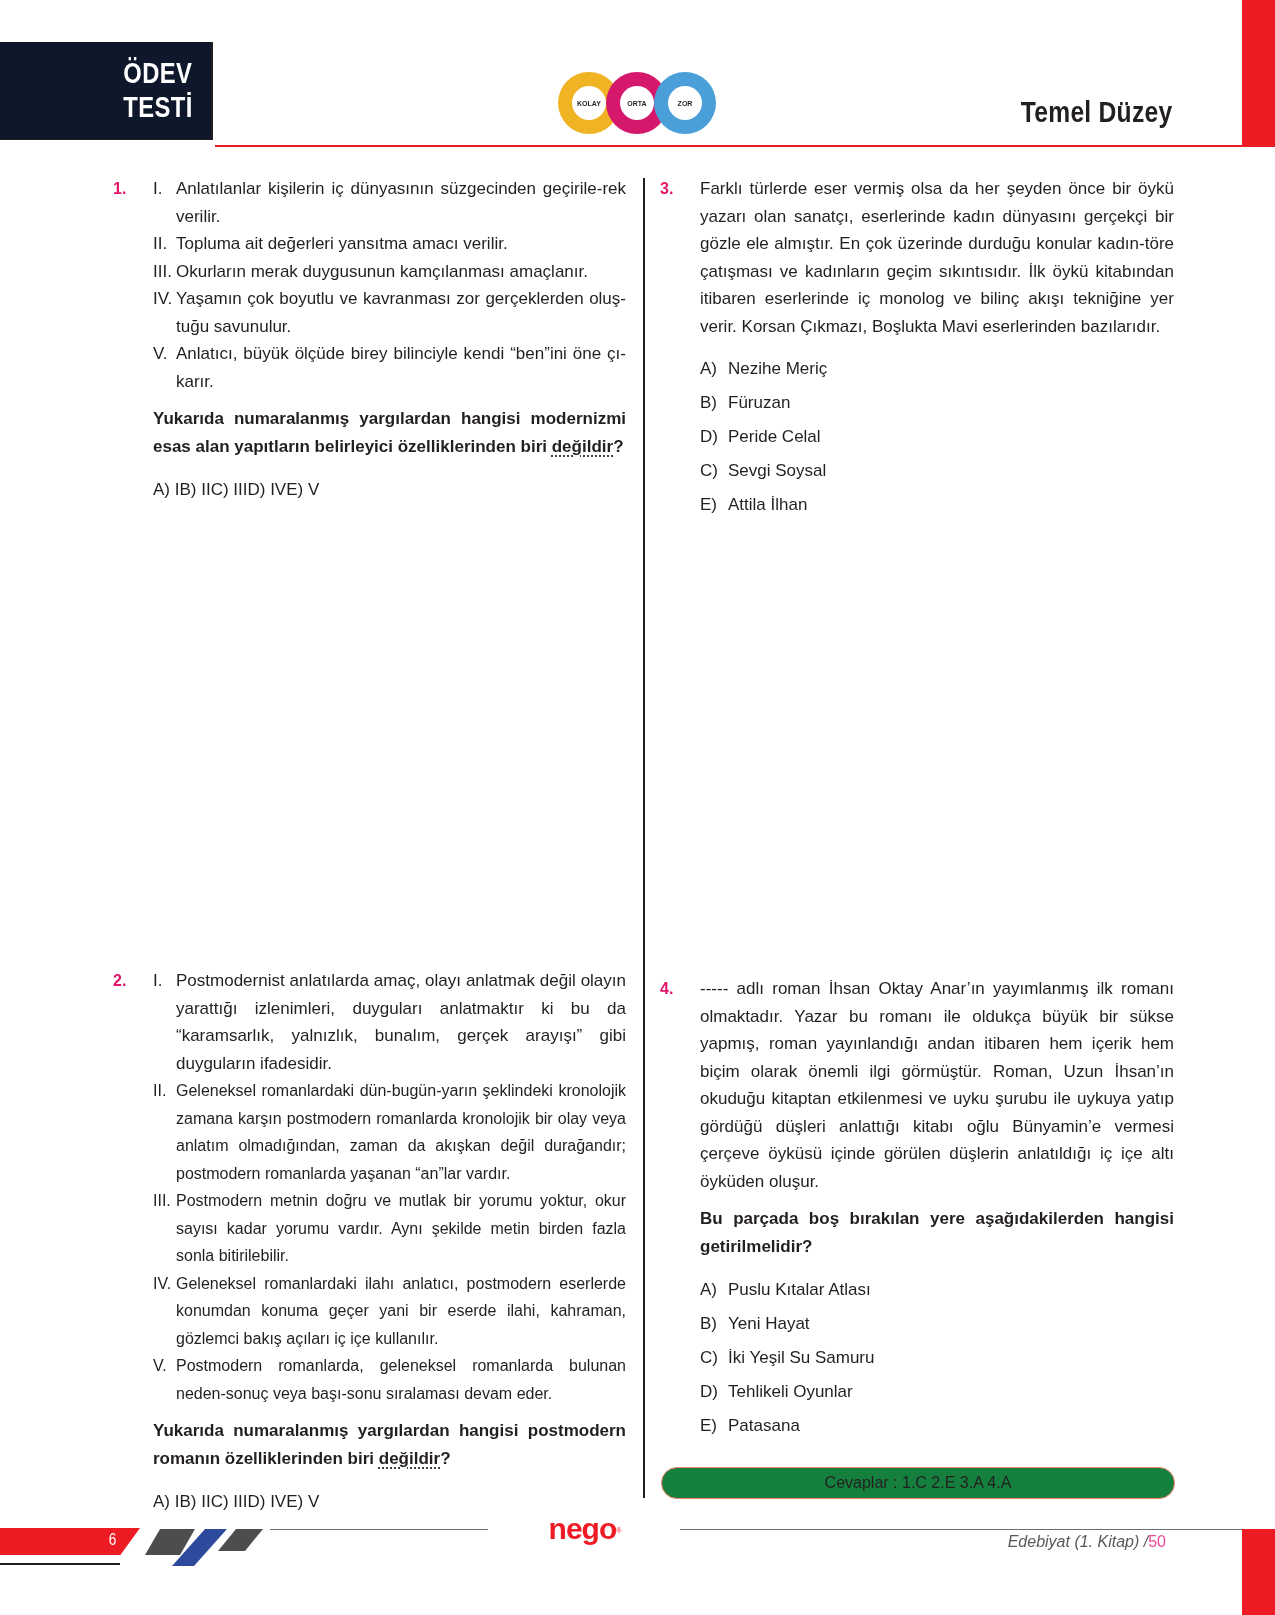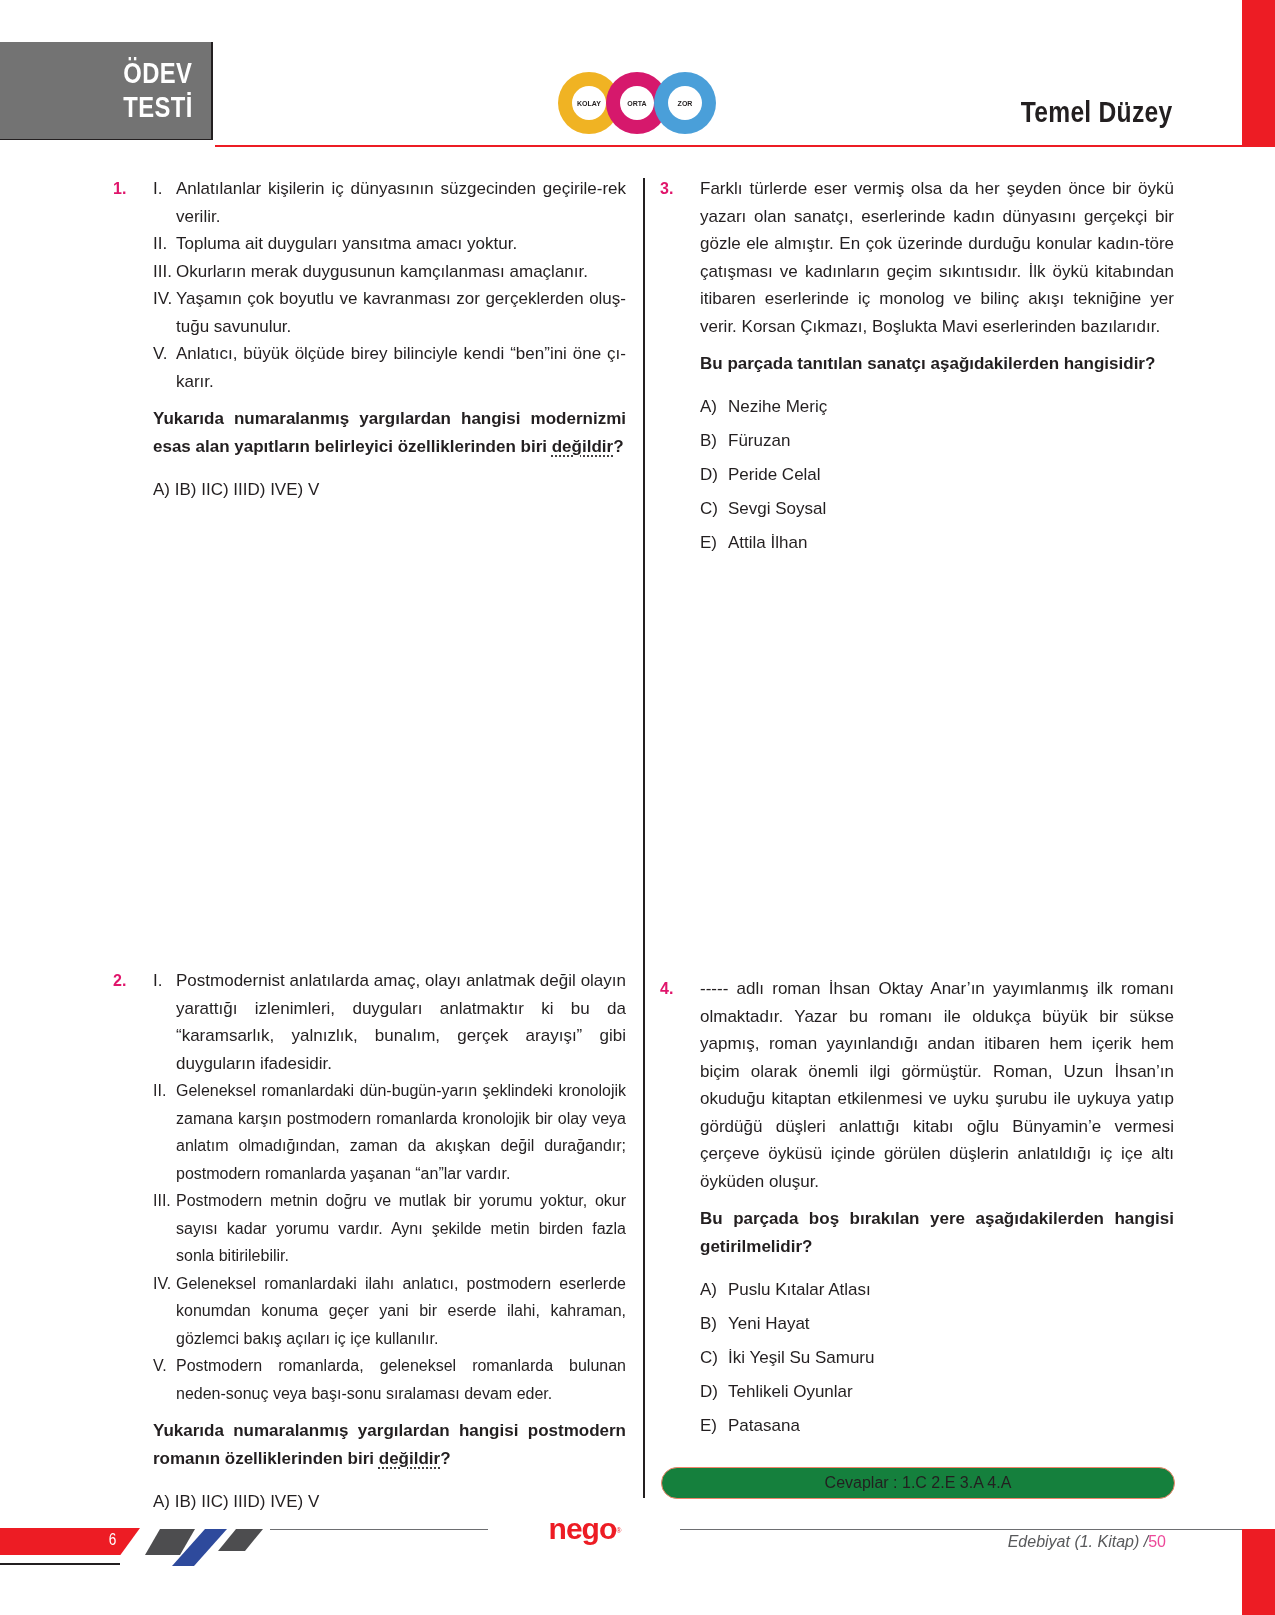--- a/index.html
+++ b/index.html
@@ -1,20 +1,20 @@
 <!DOCTYPE html>
 <html><head>
 <meta charset="utf-8">
 <style>
   * { margin: 0; padding: 0; box-sizing: border-box; }
   html, body { width: 1275px; height: 1615px; background: #ffffff; overflow: hidden; }
   body { position: relative; font-family: "Liberation Sans", sans-serif; color: #231f20; }
 
   
-  .hdr-red-left { position: absolute; left: 0; top: 42px; width: 213px; height: 98px; background: #737373; border-right: 2px solid #231f20; border-bottom: 1px solid #231f20; }
+  .hdr-red-left { position: absolute; left: 0; top: 42px; width: 213px; height: 98px; background: #0f172a; border-right: 2px solid #231f20; border-bottom: 1px solid #231f20; }
   .hdr-title { position: absolute; right: 18px; top: 14px; color: #ffffff; font-family: "Liberation Sans", sans-serif; font-weight: bold; font-size: 29px; line-height: 34px; text-align: left; letter-spacing: 0.5px; transform: scaleX(0.82); transform-origin: right top; }
   .hdr-line { position: absolute; left: 215px; top: 145px; width: 1030px; height: 2px; background: #ed1c24; }
   .hdr-red-right { position: absolute; left: 1242px; top: 0; width: 33px; height: 147px; background: #ed1c24; }
   .hdr-level { position: absolute; right: 103px; top: 96px; font-weight: bold; font-size: 29px; color: #231f20; transform: scaleX(0.85); transform-origin: right top; letter-spacing: 0.3px; }
 
   .rings { position: absolute; left: 558px; top: 72px; width: 160px; height: 62px; }
   .ring { position: absolute; top: 0; width: 62px; height: 62px; border-radius: 50%; display: flex; align-items: center; justify-content: center; }
   .ring .inner { width: 34px; height: 34px; border-radius: 50%; background: #fff; display: flex; align-items: center; justify-content: center; font-size: 7px; font-weight: bold; color: #231f20; }
   .ring.kolay { left: 0; background: #f0b323; }
   .ring.orta { left: 48px; background: #d6186c; }
@@ -89,21 +89,21 @@
 
 <div class="q" style="left:113px; top:175px; width:513px;">
   <div class="q-num">1.</div>
   <div class="q-body">
     <div class="stmt">
         <span class="rn">I.</span>
         <span class="st">Anlatılanlar kişilerin iç dünyasının süzgecinden geçirile-rek verilir.</span>
       </div>
     <div class="stmt">
         <span class="rn">II.</span>
-        <span class="st">Topluma ait duyguları yansıtma amacı yoktur.</span>
+        <span class="st">Topluma ait değerleri yansıtma amacı verilir.</span>
       </div>
     <div class="stmt">
         <span class="rn">III.</span>
         <span class="st">Okurların merak duygusunun kamçılanması amaçlanır.</span>
       </div>
     <div class="stmt">
         <span class="rn">IV.</span>
         <span class="st">Yaşamın çok boyutlu ve kavranması zor gerçeklerden oluş-tuğu savunulur.</span>
       </div>
     <div class="stmt">
@@ -152,21 +152,20 @@
       <span class="opt">D) IV</span>
       <span class="opt">E) V</span>
     </div>
   </div>
 </div>
 
 <div class="q" style="left:660px; top:175px; width:514px;">
   <div class="q-num">3.</div>
   <div class="q-body">
     <div class="para">Farklı türlerde eser vermiş olsa da her şeyden önce bir öykü yazarı olan sanatçı, eserlerinde kadın dünyasını gerçekçi bir gözle ele almıştır. En çok üzerinde durduğu konular kadın-töre çatışması ve kadınların geçim sıkıntısıdır. İlk öykü kitabından itibaren eserlerinde iç monolog ve bilinç akışı tekniğine yer verir. Korsan Çıkmazı, Boşlukta Mavi eserlerinden bazılarıdır.</div>
-    <div class="ask">Bu parçada tanıtılan sanatçı aşağıdakilerden hangisidir?</div>
     <div class="opts-col">
       <div class="opt"><span class="ol">A)</span><span>Nezihe Meriç</span></div>
       <div class="opt"><span class="ol">B)</span><span>Füruzan</span></div>
       <div class="opt"><span class="ol">D)</span><span>Peride Celal</span></div>
       <div class="opt"><span class="ol">C)</span><span>Sevgi Soysal</span></div>
       <div class="opt"><span class="ol">E)</span><span>Attila İlhan</span></div>
     </div>
   </div>
 </div>
 

